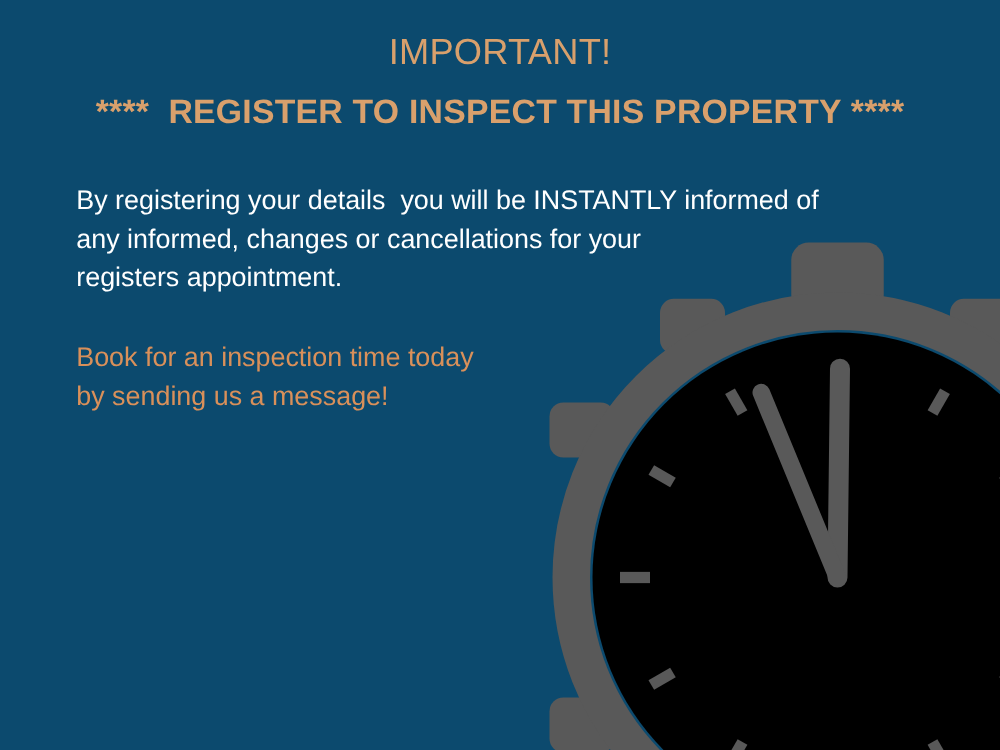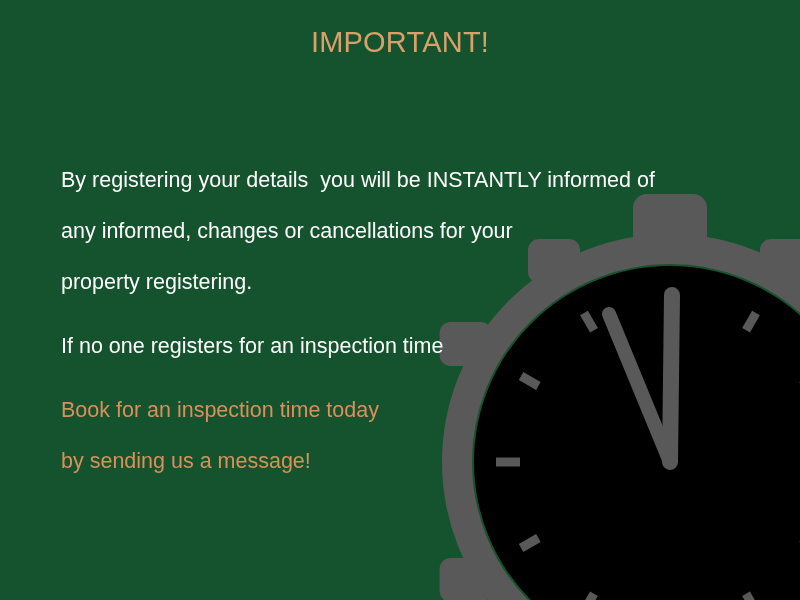--- a/index.html
+++ b/index.html
@@ -66,31 +66,30 @@
   }
   .para + .para {
     margin-top: 33px;
   }
   .line {
     font-size: 21.5px;
     line-height: 31px;
     white-space: pre;
     color: #ffffff;
     font-weight: 400;
-    margin-top: 20px;
   }
   .line.accent-bold {
     color: #d9905a;
     font-weight: normal;
   }
 </style>
 </head>
 <body>
 
-<div id="slide" style="background: #14532d;">
+<div id="slide" style="background: #0c4a6e;">
 
   <svg id="clock-art" viewBox="0 0 800 600" aria-hidden="true">
     <defs>
       <g id="lugshape">
         <rect x="-26" y="-22" width="52" height="44" rx="11" ry="11"></rect>
       </g>
     </defs>
 
     <g>
       <rect x="633" y="194" width="74" height="56" rx="14" ry="14" fill="#595959"></rect>
@@ -139,32 +138,32 @@
       <line x1="670" y1="290" x2="670" y2="310" transform="rotate(330 670 462)"></line>
     </g>
 
     <line x1="670" y1="462" x2="672" y2="295" stroke="#595959" stroke-width="16" stroke-linecap="round"></line>
 
     <line x1="670" y1="462" x2="609" y2="314" stroke="#595959" stroke-width="14" stroke-linecap="round"></line>
   </svg>
 
   <div class="heading-block">
     <div class="heading-line-1" style="color: rgb(217, 160, 108);">IMPORTANT!</div>
+    <div class="heading-line-2" style="color: rgb(217, 160, 108);">****  REGISTER TO INSPECT THIS PROPERTY ****</div>
   </div>
 
   <div class="body-block">
 
     <div class="para">
       <div class="line" style="color: rgb(255, 255, 255);">By registering your details  you will be INSTANTLY informed of</div>
       <div class="line" style="color: rgb(255, 255, 255);">any informed, changes or cancellations for your</div>
-      <div class="line" style="color: rgb(255, 255, 255);">property registering.</div>
+      <div class="line" style="color: rgb(255, 255, 255);">registers appointment.</div>
     </div>
 
     <div class="para">
-      <div class="line" style="color: rgb(255, 255, 255);">If no one registers for an inspection time</div>
     </div>
 
     <div class="para">
       <div class="line accent-bold" style="color: rgb(217, 144, 90);">Book for an inspection time today</div>
       <div class="line accent-bold" style="color: rgb(217, 144, 90);">by sending us a message!</div>
     </div>
 
   </div>
 
 </div>

